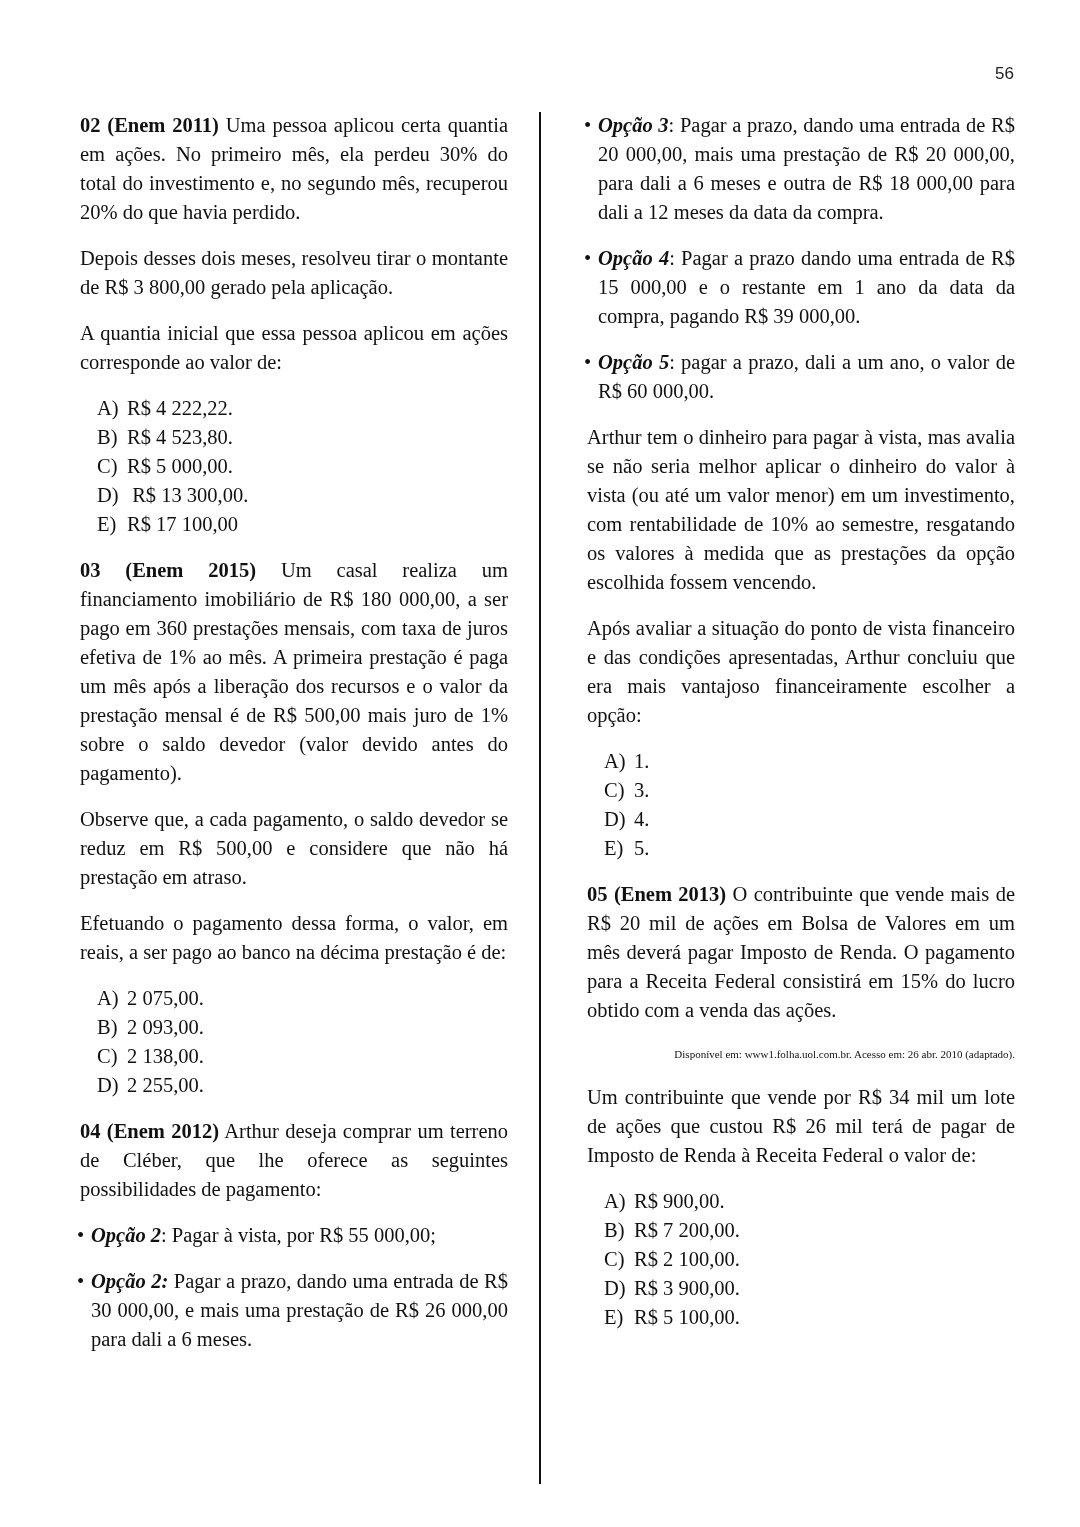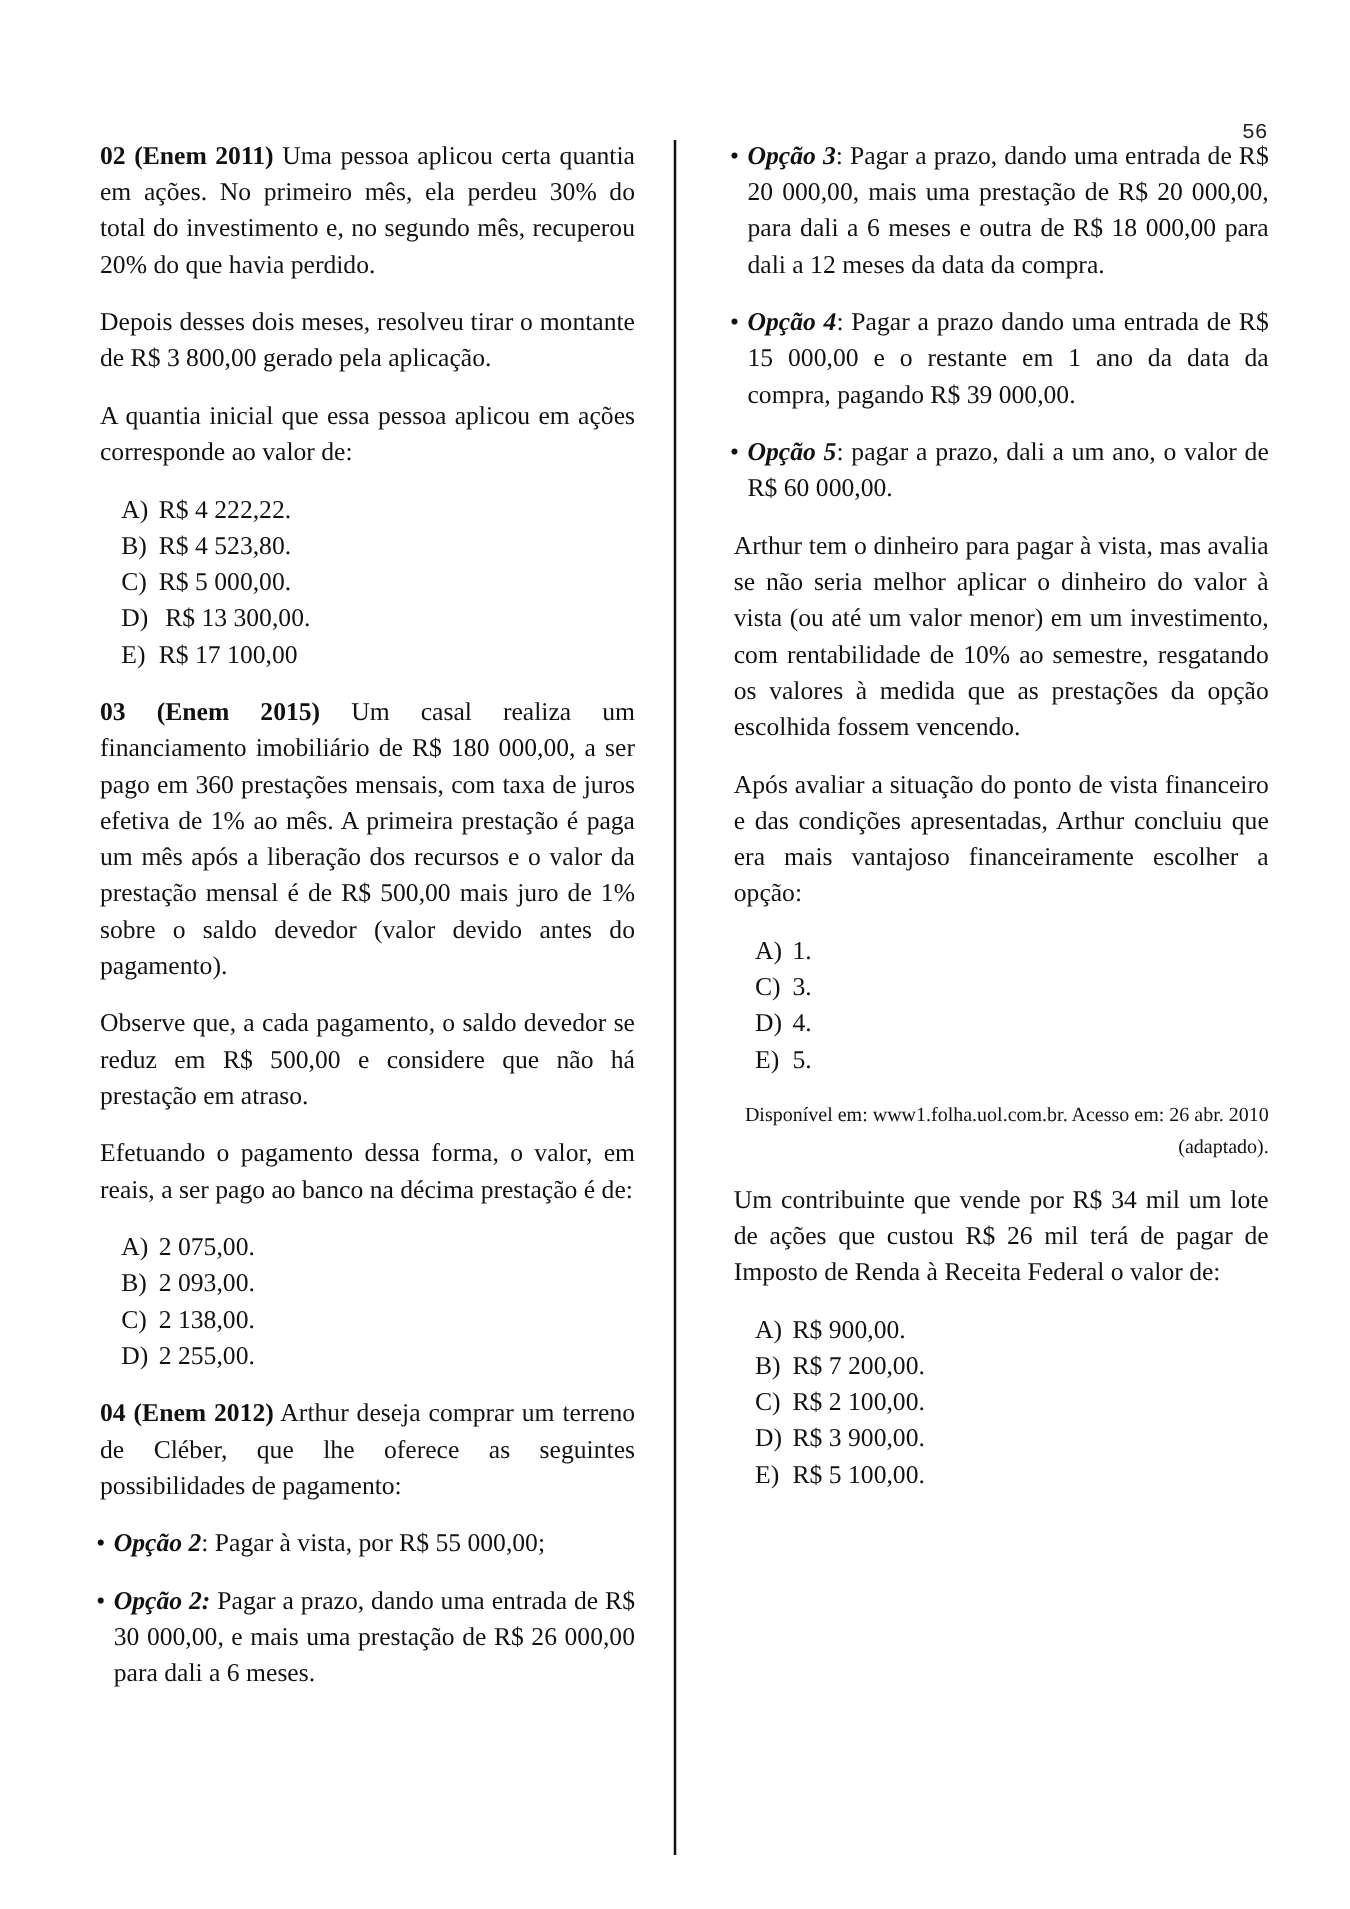--- a/index.html
+++ b/index.html
@@ -1,31 +1,31 @@
 <!DOCTYPE html>
 <html><head>
 <meta charset="utf-8">
 <style>
   html, body { margin: 0; padding: 0; background: #ffffff; }
   body { width: 1080px; height: 1527px; position: relative; overflow: hidden;
          font-family: "Liberation Serif", "DejaVu Serif", serif; color: #111; }
-  .page-number { position: absolute; top: 64px; right: 66px; font-family: Liberation Mono, monospace; font-size: 17px; color: #222; margin-top: 33px; }
+  .page-number { position: absolute; top: 64px; right: 66px; font-family: Liberation Sans, sans-serif; font-size: 17px; color: #222; }
   .col { position: absolute; top: 111px; width: 443px; font-size: 20.5px; line-height: 29px; }
   .col-left { left: 65px; }
   .col-right { left: 572px; }
   .divider { position: absolute; left: 539px; top: 112px; width: 2px; height: 1372px; background: #111; }
   p { margin: 0 0 17px 15px; text-align: justify; }
   .qnum { font-weight: bold; }
   ul.choices { list-style: none; margin: 0 0 17px 0; padding-left: 32px; }
   ul.choices li { line-height: 29px; }
   .choice-letter { display: inline-block; min-width: 30px; }
   .bullet-item { position: relative; padding-left: 26px; margin: 0 0 17px 0; text-align: justify; }
   .bullet-item .dot { position: absolute; left: 12px; top: 0; }
   .opt-label { font-weight: bold; font-style: italic; }
-  .source { font-size: 16px; line-height: 25px; text-align: right; margin: 0 0 16px 0; }
+  .source { font-size: 11px; line-height: 25px; text-align: right; margin: 0 0 16px 0; }
 </style>
 </head>
 <body>
 
 <div class="page-number">56</div>
 
 <div class="divider"></div>
 
 <div class="col col-left">
 
@@ -71,20 +71,21 @@
     <p>Após avaliar a situação do ponto de vista financeiro e das condições apresentadas, Arthur concluiu que era mais vantajoso financeiramente escolher a opção:</p>
     <ul class="choices">
       <li><span class="choice-letter">A)</span><span>1.</span></li>
       <li><span class="choice-letter">C)</span><span>3.</span></li>
       <li><span class="choice-letter">D)</span><span>4.</span></li>
       <li><span class="choice-letter">E)</span><span>5.</span></li>
     </ul>
   </section>
 
   <section>
+    <p><span class="qnum">05 (Enem 2013)</span><span> O contribuinte que vende mais de R$ 20 mil de ações em Bolsa de Valores em um mês deverá pagar Imposto de Renda. O pagamento para a Receita Federal consistirá em 15% do lucro obtido com a venda das ações.</span></p>
     <p class="source">Disponível em: www1.folha.uol.com.br. Acesso em: 26 abr. 2010 (adaptado).</p>
     <p>Um contribuinte que vende por R$ 34 mil um lote de ações que custou R$ 26 mil terá de pagar de Imposto de Renda à Receita Federal o valor de:</p>
     <ul class="choices">
       <li><span class="choice-letter">A)</span><span>R$ 900,00.</span></li>
       <li><span class="choice-letter">B)</span><span>R$ 7 200,00.</span></li>
       <li><span class="choice-letter">C)</span><span>R$ 2 100,00.</span></li>
       <li><span class="choice-letter">D)</span><span>R$ 3 900,00.</span></li>
       <li><span class="choice-letter">E)</span><span>R$ 5 100,00.</span></li>
     </ul>
   </section>

